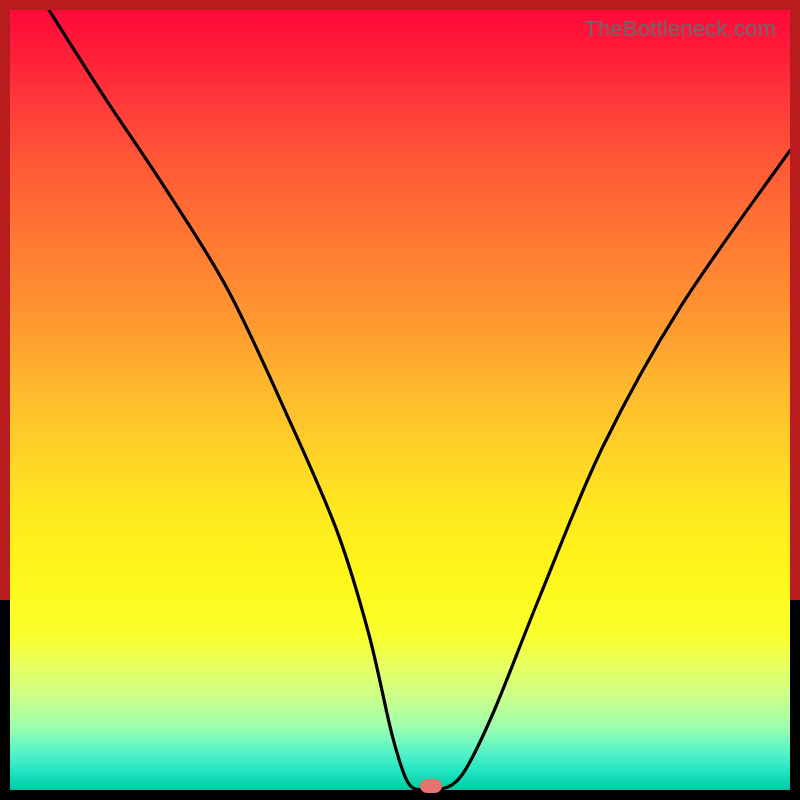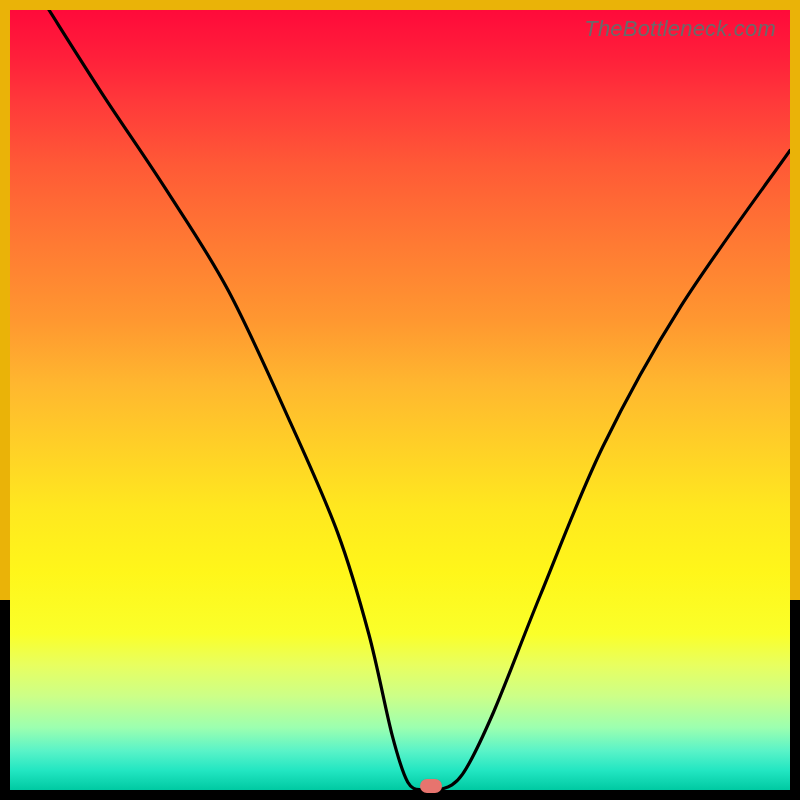--- a/index.html
+++ b/index.html
@@ -8,22 +8,21 @@
     width: 800px;
     height: 800px;
     background: #000;
     overflow: hidden;
     font-family: Arial, Helvetica, sans-serif;
   }
   .stage {
     position: relative;
     width: 800px;
     height: 600px;
-    background: #eab308;
-    font-style: italic;
+    background: #b91c1c;
   }
   .plot {
     position: absolute;
     left: 10px;
     top: 10px;
     width: 780px;
     height: 780px;
     background: linear-gradient(
       to bottom,
       #ff0a3a 0%,

